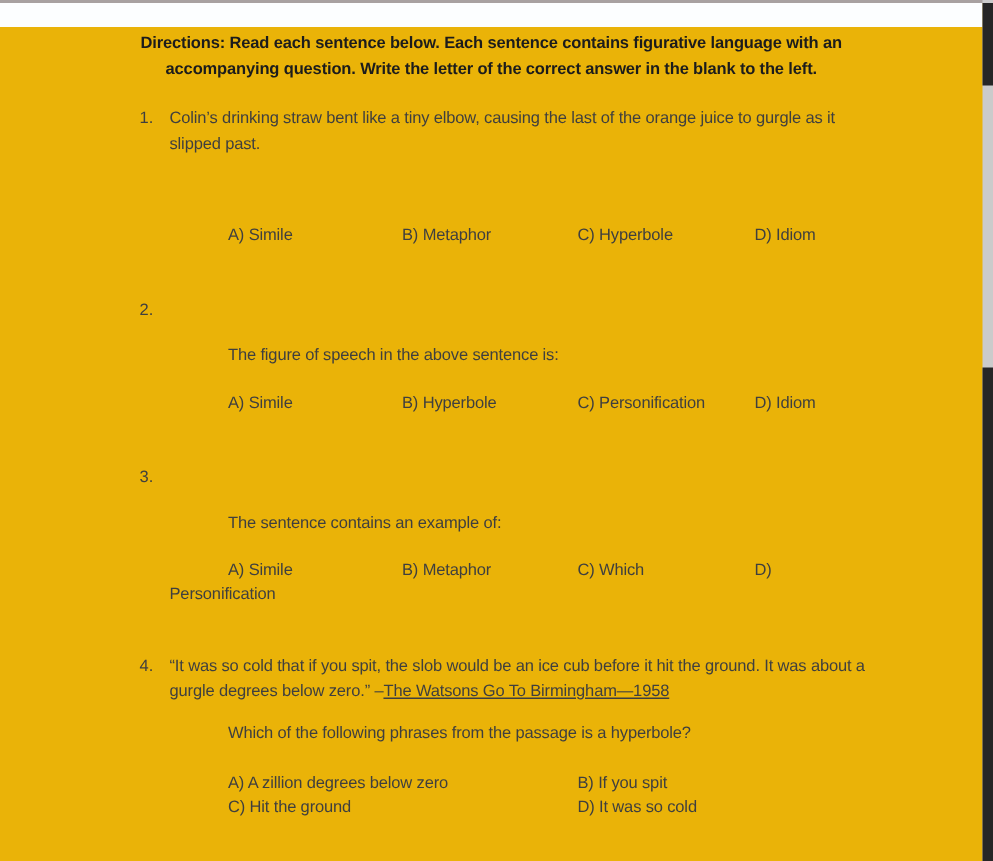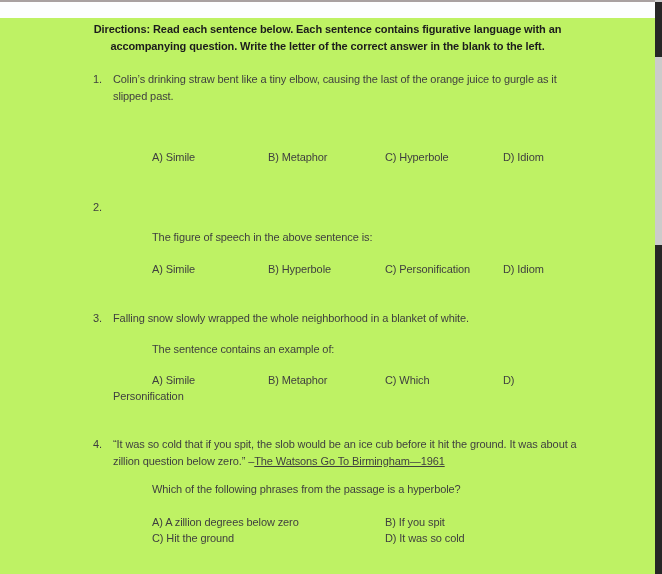--- a/index.html
+++ b/index.html
@@ -6,21 +6,21 @@
   html, body { width: 662px; height: 574px; overflow: hidden; }
   body {
     font-family: "Liberation Sans", sans-serif;
     background: #ffffff;
     color: #3f3f3f;
   }
   .page {
     position: relative;
     width: 662px;
     height: 574px;
-    background: #bef264;
+    background: #eab308;
   }
   .top-line {
     position: absolute;
     top: 0; left: 0;
     width: 662px; height: 2px;
     background: #a8a1a1;
   }
   .top-glow {
     position: absolute;
     top: 2px; left: 0;
@@ -109,30 +109,29 @@
   <div class="opt" style="top:150px;left:503px">D) Idiom</div>
 
   <div class="q-num" style="top:199px">2.</div>
   <div class="q-prompt" style="top:230px">The figure of speech in the above sentence is:</div>
   <div class="opt" style="top:262px;left:152px">A) Simile</div>
   <div class="opt" style="top:262px;left:268px">B) Hyperbole</div>
   <div class="opt" style="top:262px;left:385px">C) Personification</div>
   <div class="opt" style="top:262px;left:503px">D) Idiom</div>
 
   <div class="q-num" style="top:310px">3.</div>
-  <div class="q-sentence" style="top:310px">Falling snow slowly wrapped the whole neighborhood in a blanket of white.</div>
   <div class="q-prompt" style="top:342px">The sentence contains an example of:</div>
   <div class="opt" style="top:373px;left:152px">A) Simile</div>
   <div class="opt" style="top:373px;left:268px">B) Metaphor</div>
   <div class="opt" style="top:373px;left:385px">C) Which</div>
   <div class="opt" style="top:373px;left:503px">D)</div>
   <div class="opt" style="top:389px;left:113px">Personification</div>
 
   <div class="q-num" style="top:436px">4.</div>
-  <div class="q-sentence" style="top:436px"><span>“It was so cold that if you spit, the slob would be an ice cub before it hit the ground. It was about a zillion question below zero.” –</span><span class="underline">The Watsons Go To Birmingham—1961</span></div>
+  <div class="q-sentence" style="top:436px"><span>“It was so cold that if you spit, the slob would be an ice cub before it hit the ground. It was about a gurgle degrees below zero.” –</span><span class="underline">The Watsons Go To Birmingham—1958</span></div>
   <div class="q-prompt" style="top:482px">Which of the following phrases from the passage is a hyperbole?</div>
   <div class="opt" style="top:515px;left:152px">A) A zillion degrees below zero</div>
   <div class="opt" style="top:515px;left:385px">B) If you spit</div>
   <div class="opt" style="top:531px;left:152px">C) Hit the ground</div>
   <div class="opt" style="top:531px;left:385px">D) It was so cold</div>
 
   <div class="scrollbar">
     <div class="thumb"></div>
     <div class="dark-lower"></div>
   </div>

